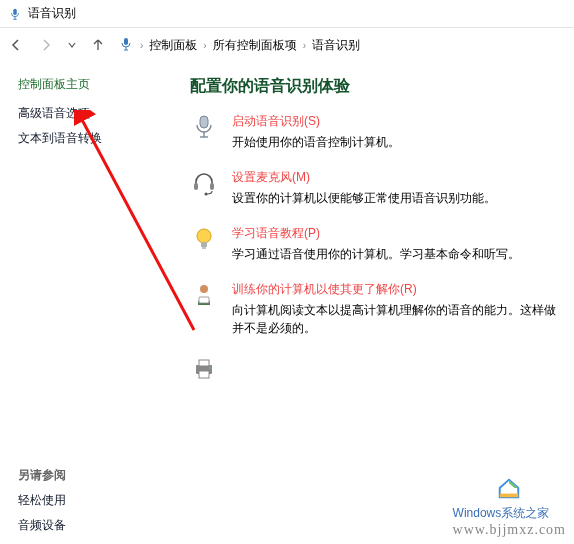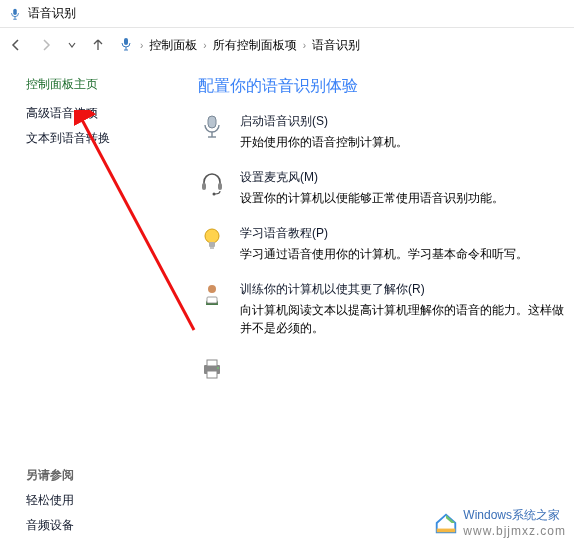--- a/index.html
+++ b/index.html
@@ -39,21 +39,20 @@
     cursor:pointer;
   }
   .breadcrumb {
     display:flex;align-items:center;gap:6px;
     color:#000;
   }
   .breadcrumb .sep { color:#888; font-size:10px;}
   .content {
     display:flex;
     height: calc(100% - 62px);
-    padding-left: 8px;
   }
   .sidebar {
     width: 160px;
     padding: 14px 0 10px 18px;
     display:flex;flex-direction:column;
     border-right: none;
   }
   .sidebar .home {
     color:#1a6b2a;
     margin-bottom:12px;
@@ -64,58 +63,59 @@
     margin-top:auto;
     color:#666;
     margin-bottom:8px;
     font-weight:bold;
   }
   .main {
     flex:1;
     padding: 14px 10px 10px 30px;
   }
   .main h1 {
-    color:#3b82f6;
+    color:#14532d;
     font-size:16px;
-    font-weight:normal;
+    font-weight:bold;
     margin-bottom:16px;
   }
   .item {
     display:flex;
     gap:14px;
     margin-bottom:18px;
   }
   .item .icon {
     width:28px;height:28px;
     flex-shrink:0;
     display:flex;align-items:center;justify-content:center;
   }
   .item .title {
-    color:#0f172a;
+    color:#ef4444;
     margin-bottom:3px;
     cursor:pointer;
   }
   .item .desc { color:#000000; line-height:1.5;}
   .arrow-annotation {
     position:absolute;
     top:110px; left:74px;
     pointer-events:none;
     z-index:5;
   }
   .watermark {
     position:absolute;
     right:8px; bottom:6px;
     display:flex;align-items:center;gap:4px;
     color:#3a6fb7;
     font-size:12px;
+    flex-direction:column;
   }
   .watermark .house {
     width:26px;height:26px;
   }
-  .watermark .sub { font-size:12px;color:#888;display:block;letter-spacing:1px;}
+  .watermark .sub { font-size:14px;color:#888;display:block;letter-spacing:1px;font-family:Liberation Serif, serif;}
 </style>
 </head>
 <body>
 
 <div class="titlebar">
   <span class="mic-small">
     <svg viewBox="0 0 16 16" width="14" height="14">
         <rect x="6" y="2" width="4" height="7" rx="2" fill="#3a7bbf"></rect>
         <path d="M4 7a4 4 0 0 0 8 0" stroke="#3a7bbf" fill="none" stroke-width="1"></path>
         <line x1="8" y1="11" x2="8" y2="14" stroke="#3a7bbf"></line>

